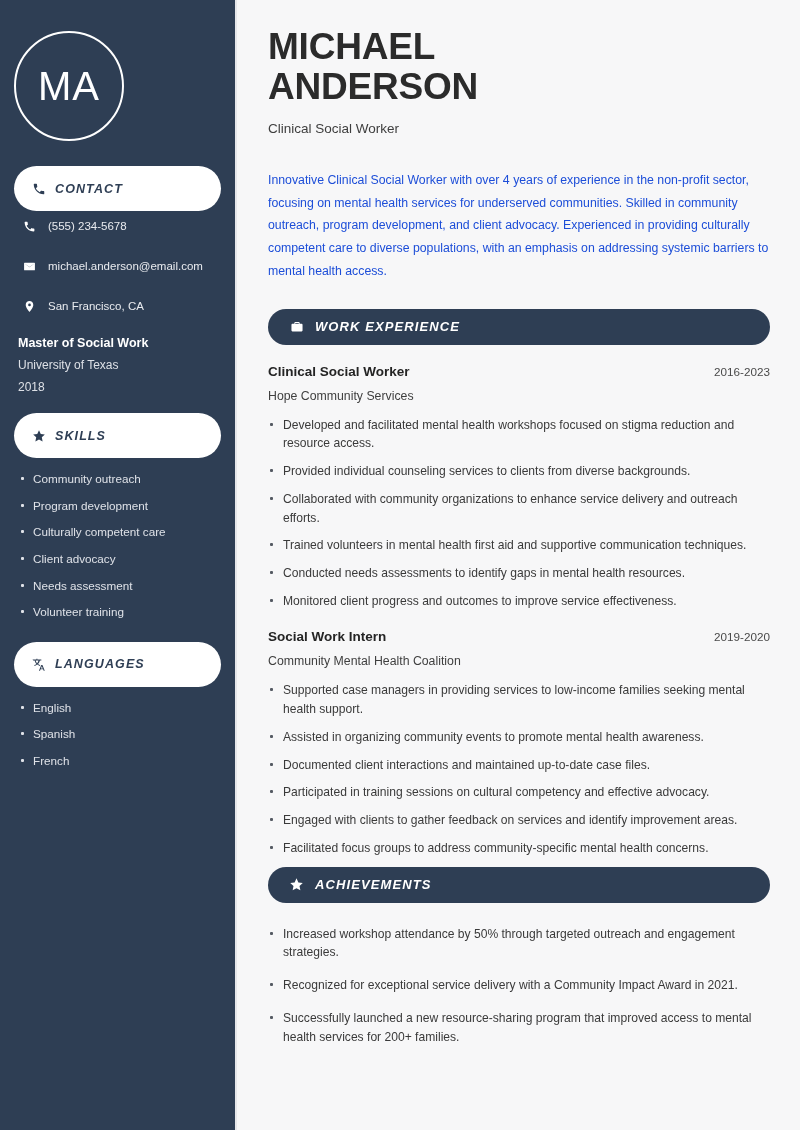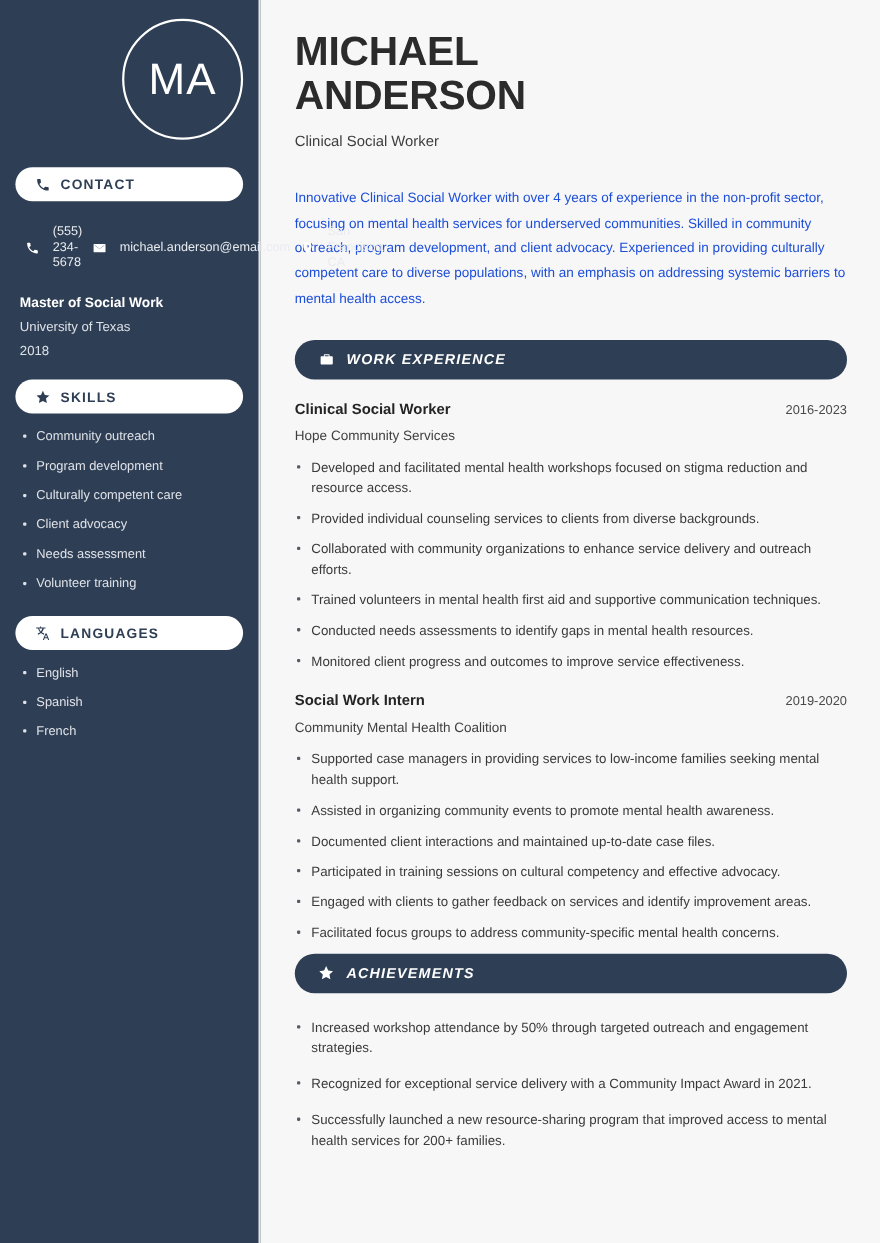--- a/index.html
+++ b/index.html
@@ -26,22 +26,22 @@
     width: 237px;
     flex: 0 0 237px;
     background: #2e3e54;
     border-right: 2px solid #e6e7ea;
     padding: 0 14px;
     position: relative;
   }
 
   .avatar-wrap {
     display: flex;
-    justify-content: flex-end;
-    padding-top: 17px;
+    justify-content: flex-start;
+    padding-top: 31px;
   }
   .avatar {
     width: 110px;
     height: 110px;
     border-radius: 50%;
     border: 2px solid #ffffff;
     display: flex;
     align-items: center;
     justify-content: center;
   }
@@ -49,47 +49,49 @@
     color: #ffffff;
     font-size: 40px;
     font-weight: 400;
     letter-spacing: 1px;
     line-height: 1;
   }
 
   .pill {
     background: #ffffff;
     border-radius: 999px;
-    height: 31px;
+    height: 45px;
     display: flex;
     align-items: center;
     gap: 9px;
     padding: 0 17px;
     margin: 0 0 0 0;
+    font-style: italic;
   }
   .pill-label {
     color: #2e3e54;
     font-size: 12.5px;
     font-weight: 700;
     letter-spacing: 1.1px;
   }
   .pill-icon {
     display: flex;
     align-items: center;
     justify-content: center;
     width: 15px;
     height: 15px;
     color: #2e3e54;
   }
   .pill-icon svg { display: block; }
 
   .contact-list {
-    margin-top: 22px;
-    display: flex;
-    gap: 0;
+    margin-top: 8px;
+    display: flex;
+    flex-direction: column;
+    gap: 25px;
   }
   .contact-row {
     display: flex;
     align-items: center;
     gap: 11px;
     padding-left: 8px;
   }
   .contact-icon {
     width: 15px;
     height: 15px;

